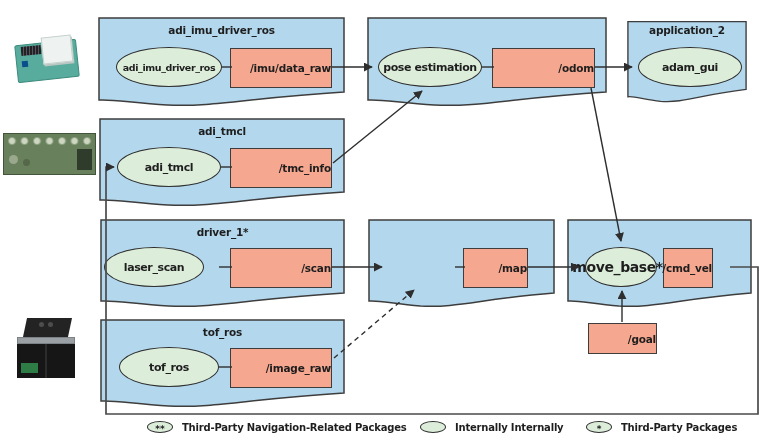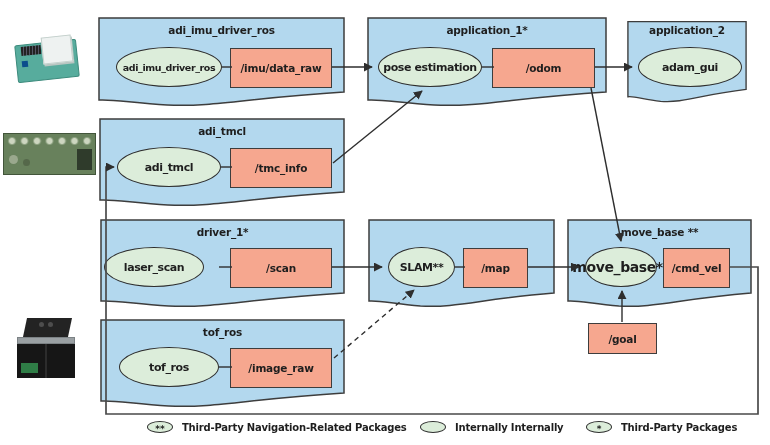--- a/index.html
+++ b/index.html
@@ -19,21 +19,21 @@
   
   .node{
     position:absolute;border:1.5px solid var(--node-border);border-radius:50%;
     background:var(--node-fill);display:flex;align-items:center;justify-content:center;
     box-sizing:border-box;
   }
   .node span{font-size:11px;font-weight:700;letter-spacing:-0.4px;white-space:nowrap;}
   
   .topic{
     position:absolute;border:1.5px solid var(--topic-border);
-    background:var(--topic-fill);display:flex;align-items:center;justify-content:center;
+    background:var(--topic-fill);display:flex;align-items:center;justify-content:flex-end;
     box-sizing:border-box;
   }
   .topic span{font-size:10.5px;font-weight:700;letter-spacing:-0.2px;white-space:nowrap;}
   
   svg.wires{position:absolute;left:0;top:0;width:770px;height:445px;pointer-events:none;}
   svg.wires line, svg.wires polyline{stroke:var(--line);stroke-width:1.4;fill:none;}
   svg.wires .dashed{stroke-dasharray:5 4;}
   svg.wires .loop{stroke:var(--loop-line);stroke-width:1.7;}
   
   .legend-item{position:absolute;display:flex;align-items:center;}
@@ -100,21 +100,20 @@
   <div class="pkg" style="left:98px;top:17px;width:247px;height:89px">
     <svg class="doc" viewBox="0 0 247 89">
         <path d="M1,1 H246 V75 C148.2,81 118.6,90 69.2,88 C34.6,86 14.8,82 1,83 Z"></path>
       </svg>
     <span class="pkg-title">adi_imu_driver_ros</span>
   </div>
   <div class="pkg" style="left:367px;top:17px;width:240px;height:89px">
     <svg class="doc" viewBox="0 0 240 89">
         <path d="M1,1 H239 V75 C144.0,81 115.2,90 67.2,88 C33.6,86 14.4,82 1,83 Z"></path>
       </svg>
-    <span class="pkg-title">application_1*</span>
   </div>
   <div class="pkg" style="left:627px;top:17px;width:120px;height:89px">
     <svg class="doc" viewBox="0 0 131 89">
         <path d="M1,1 H130 V75 C78.6,81 62.9,90 36.7,88 C18.3,86 7.9,82 1,83 Z"></path>
       </svg>
     <span class="pkg-title">application_2</span>
   </div>
   <div class="pkg" style="left:99px;top:118px;width:246px;height:88px">
     <svg class="doc" viewBox="0 0 246 88">
         <path d="M1,1 H245 V74 C147.6,80 118.1,89 68.9,87 C34.4,85 14.8,81 1,82 Z"></path>
@@ -129,21 +128,20 @@
   </div>
   <div class="pkg" style="left:368px;top:219px;width:187px;height:88px">
     <svg class="doc" viewBox="0 0 187 88">
         <path d="M1,1 H186 V74 C112.2,80 89.8,89 52.4,87 C26.2,85 11.2,81 1,82 Z"></path>
       </svg>
   </div>
   <div class="pkg" style="left:567px;top:219px;width:185px;height:88px">
     <svg class="doc" viewBox="0 0 185 88">
         <path d="M1,1 H184 V74 C111.0,80 88.8,89 51.8,87 C25.9,85 11.1,81 1,82 Z"></path>
       </svg>
-    <span class="pkg-title">move_base **</span>
   </div>
   <div class="pkg" style="left:100px;top:319px;width:245px;height:88px">
     <svg class="doc" viewBox="0 0 245 88">
         <path d="M1,1 H244 V74 C147.0,80 117.6,89 68.6,87 C34.3,85 14.7,81 1,82 Z"></path>
       </svg>
     <span class="pkg-title">tof_ros</span>
   </div>
 
   <div class="node" style="left:116px;top:47px;width:106px;height:40px">
     <span style="font-size:9.5px">adi_imu_driver_ros</span>
@@ -153,23 +151,20 @@
     </div>
   <div class="node" style="left:638px;top:47px;width:104px;height:40px">
     <span>adam_gui</span>
     </div>
   <div class="node" style="left:117px;top:147px;width:104px;height:40px">
     <span>adi_tmcl</span>
     </div>
   <div class="node" style="left:104px;top:247px;width:100px;height:40px">
     <span>laser_scan</span>
     </div>
-  <div class="node" style="left:388px;top:247px;width:67px;height:40px">
-    <span>SLAM**</span>
-    </div>
   <div class="node" style="left:585px;top:247px;width:72px;height:40px">
     <span style="font-size:14px">move_base**</span>
     </div>
   <div class="node" style="left:119px;top:347px;width:100px;height:40px">
     <span>tof_ros</span>
     </div>
 
   <div class="topic" style="left:230px;top:48px;width:102px;height:40px">
     <span>/imu/data_raw</span>
     </div>
@@ -178,21 +173,21 @@
     </div>
   <div class="topic" style="left:230px;top:248px;width:102px;height:40px">
     <span>/scan</span>
     </div>
   <div class="topic" style="left:230px;top:148px;width:102px;height:40px">
     <span>/tmc_info</span>
     </div>
   <div class="topic" style="left:463px;top:248px;width:65px;height:40px">
     <span>/map</span>
     </div>
-  <div class="topic" style="left:663px;top:248px;width:67px;height:40px">
+  <div class="topic" style="left:663px;top:248px;width:50px;height:40px">
     <span>/cmd_vel</span>
     </div>
   <div class="topic" style="left:230px;top:348px;width:102px;height:40px">
     <span>/image_raw</span>
     </div>
   <div class="topic" style="left:588px;top:323px;width:69px;height:31px">
     <span>/goal</span>
     </div>
 
   <svg class="wires">

